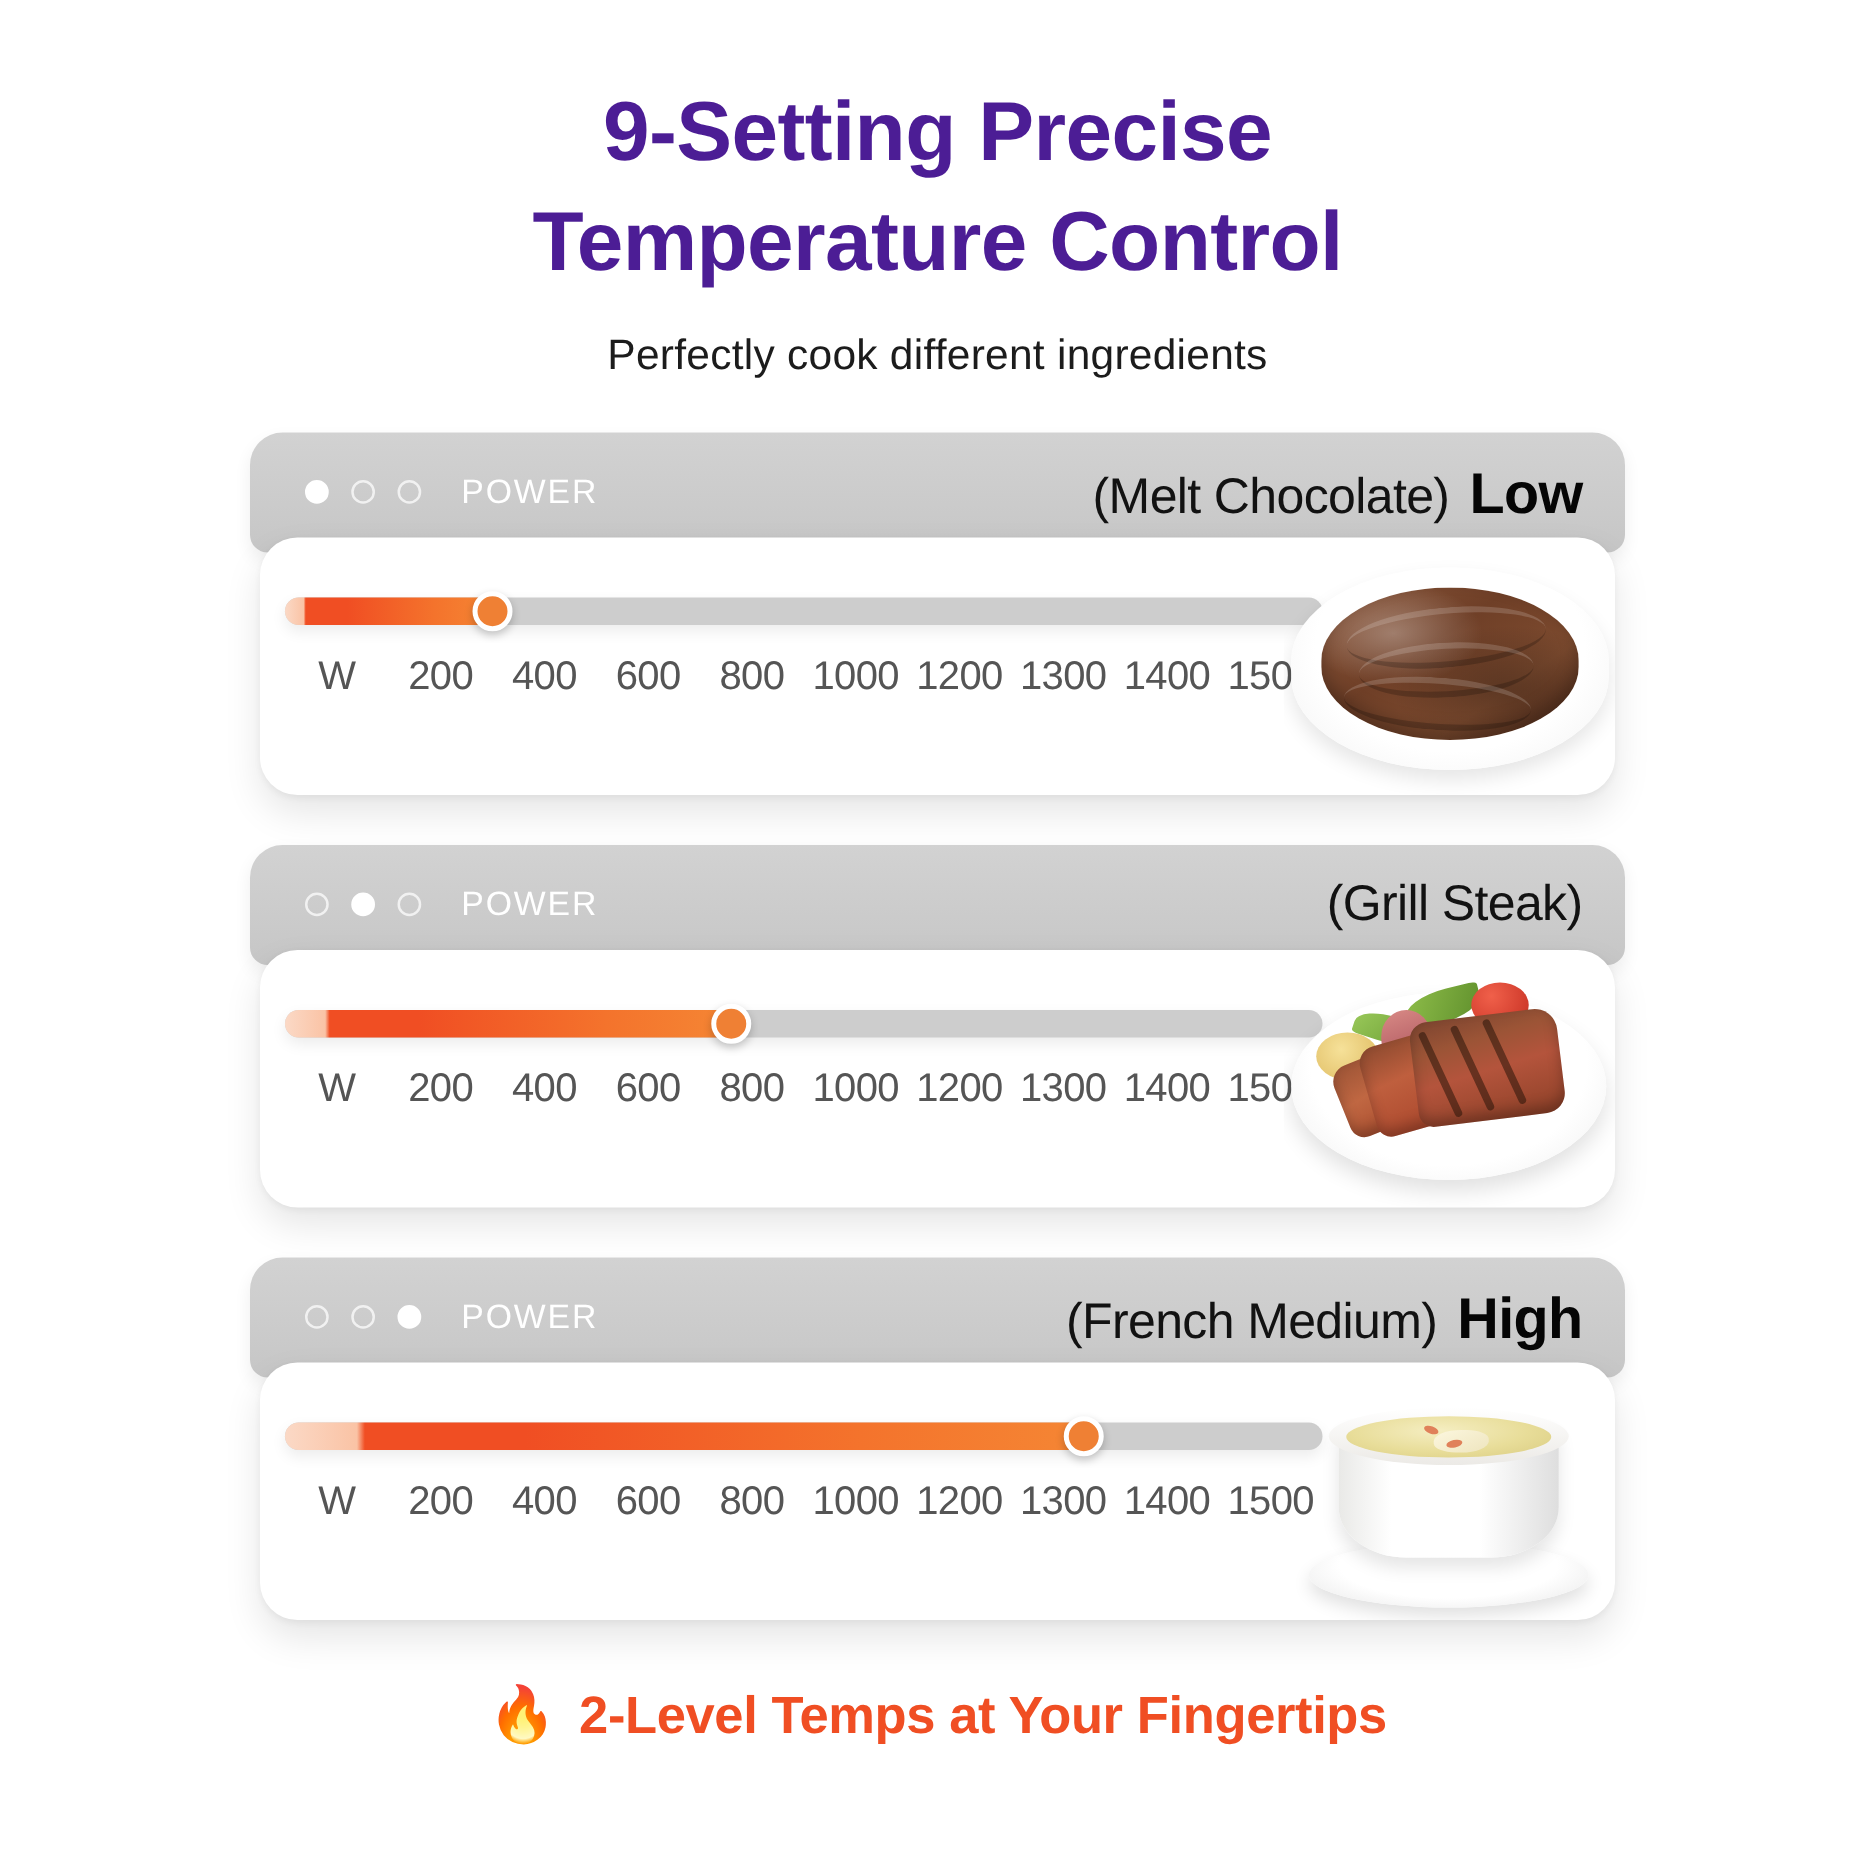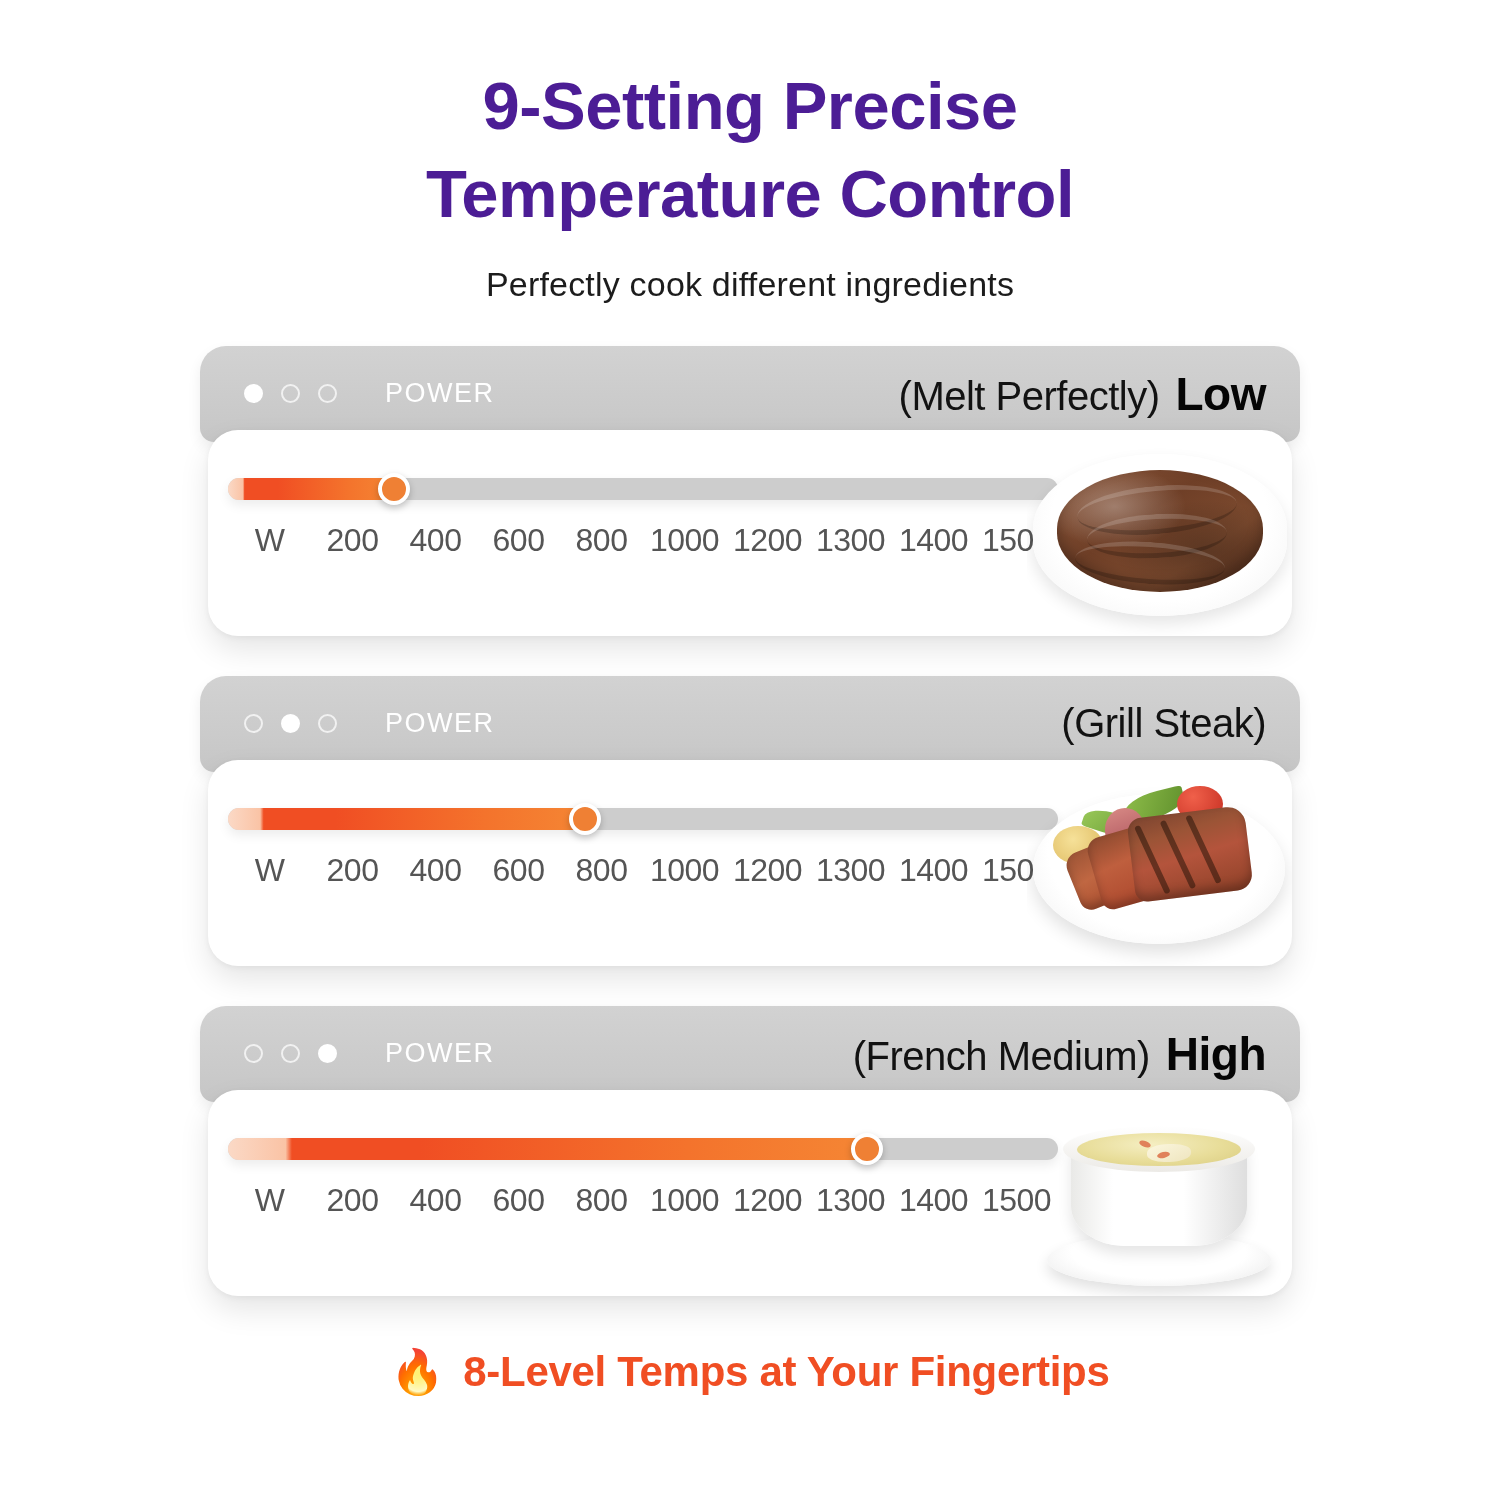--- a/index.html
+++ b/index.html
@@ -73,21 +73,21 @@
     border-radius: 50%;
     box-sizing: border-box;
     border: 2px solid rgba(255,255,255,0.72);
     background: transparent;
   }
   .dot.on {
     background: #ffffff;
     border-color: #ffffff;
   }
   .power-label {
-    margin-left: 30px;
+    margin-left: 14px;
     color: #ffffff;
     font-size: 27px;
     letter-spacing: 1.5px;
     font-weight: 400;
   }
   .header-right {
     margin-left: auto;
     display: flex;
     align-items: baseline;
     gap: 16px;
@@ -354,21 +354,21 @@
 
   <div class="card">
     <div class="card-header">
       <div class="power-group">
         <span class="dot on"></span>
         <span class="dot"></span>
         <span class="dot"></span>
         <span class="power-label">POWER</span>
       </div>
       <div class="header-right">
-        <span class="dish-name">(Melt Perfectly)</span>
+        <span class="dish-name">(Melt Chocolate)</span>
         <span class="level-name">Low</span>
       </div>
     </div>
 
     <div class="card-panel">
       <div class="slider-area">
         <div class="track">
           <div class="fill" style="width:20%"></div>
           <div class="thumb" style="left:20%"></div>
         </div>
@@ -494,14 +494,14 @@
           <div class="soup-bit b2"></div>
         </div>
       </div>
     </div>
   </div>
 
 </div>
 
 <div class="footer">
   <span class="flame-icon">🔥</span>
-  <span class="footer-text">8-Level Temps at Your Fingertips</span>
+  <span class="footer-text">2-Level Temps at Your Fingertips</span>
 </div>
 
 </body></html>

